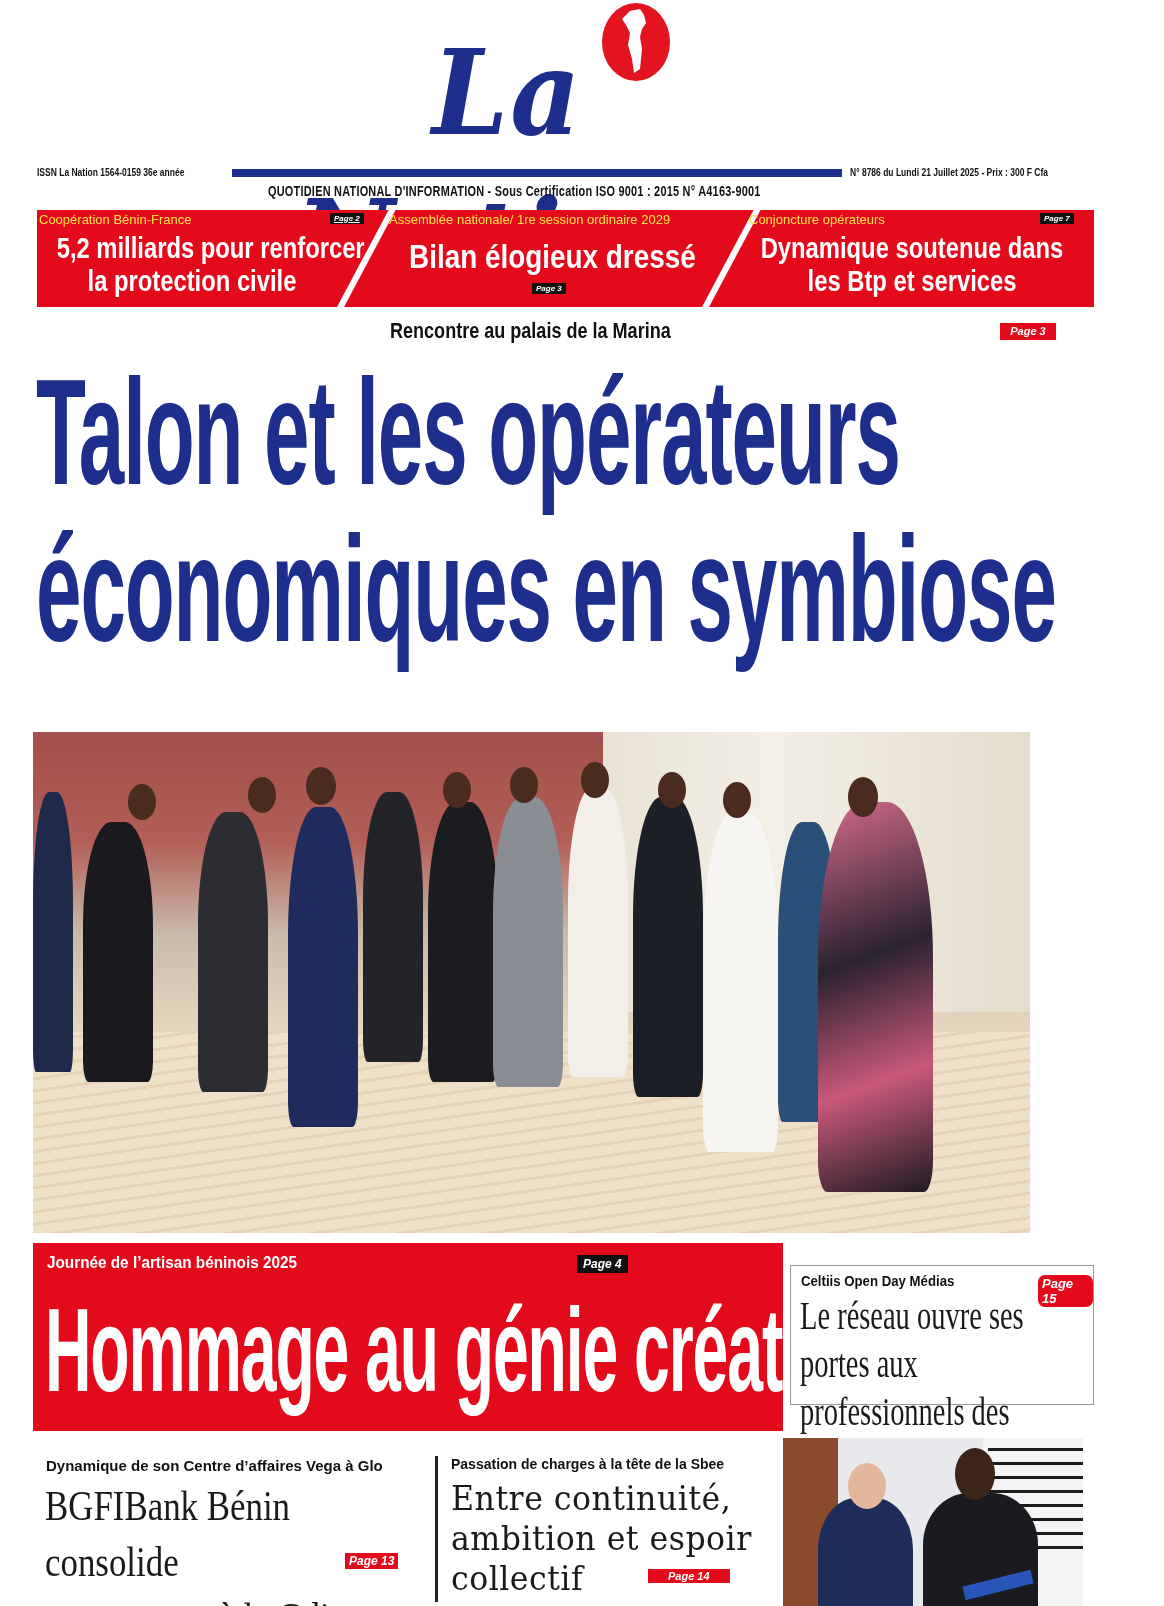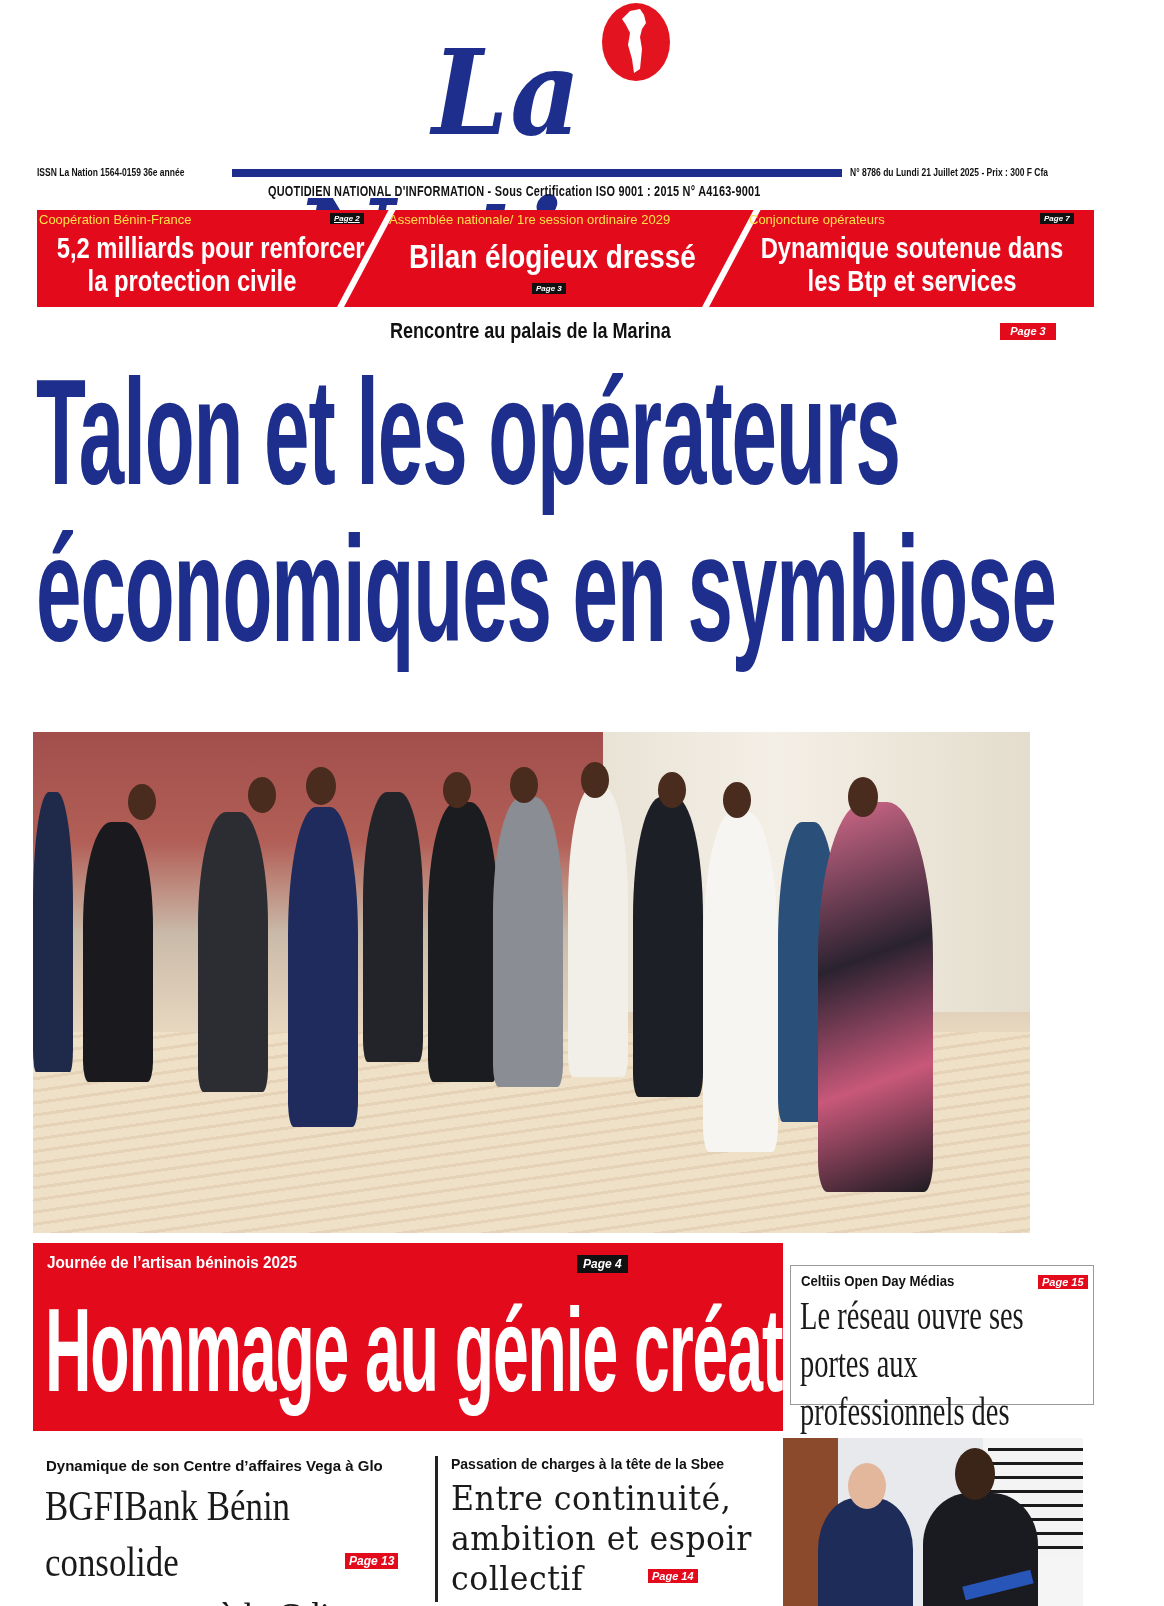--- a/index.html
+++ b/index.html
@@ -155,21 +155,21 @@
 </div>
 
 <div class="artisan-banner">
   <div class="artisan-kicker">Journée de l’artisan béninois 2025</div>
   <div class="page-tag-black" style="left:544px;top:12px;font-size:12px;padding:2px 6px;">Page 4</div>
   <div class="artisan-title">Hommage au génie créateur</div>
 </div>
 
 <div class="celtiis-box">
   <div class="celtiis-kicker">Celtiis Open Day Médias</div>
-  <div class="page-tag-red" style="left:247px;top:9px;font-size:11px;padding:1px 4px;">Page 15</div>
+  <div class="page-tag-red" style="left:247px;top:9px;font-size:13px;padding:1px 4px;border-radius:7px;">Page 15</div>
   <div class="celtiis-title">
     <div>Le réseau ouvre ses portes aux</div>
     <div>professionnels des médias</div>
   </div>
 </div>
 
 <div>
   <div class="bgfi-kicker">Dynamique de son Centre d’affaires Vega à Glo</div>
   <div class="bgfi-title">
     <div>BGFIBank Bénin consolide</div>
@@ -180,21 +180,21 @@
 
 <div class="col-rule"></div>
 
 <div>
   <div class="sbee-kicker">Passation de charges à la tête de la Sbee</div>
   <div class="sbee-title">
     <div>Entre continuité,</div>
     <div>ambition et espoir</div>
     <div>collectif</div>
   </div>
-  <div class="page-tag-red" style="left:648px;top:1569px;font-size:11px;padding:1px 4px;">Page 14</div>
+  <div class="page-tag-red" style="left:648px;top:1569px;font-size:11px;padding:1px 20px;">Page 14</div>
 </div>
 
 <div class="sbee-photo" title="Two men shaking hands exchanging folders">
   <div class="stripes"></div>
   <div class="person" style="left:35px;top:60px;width:95px;height:130px;background:#1d2c58;"></div>
   <div class="head" style="left:65px;top:25px;width:38px;height:46px;background:#e3b79c;"></div>
   <div class="person" style="left:140px;top:55px;width:115px;height:130px;background:#1a1b20;"></div>
   <div class="head" style="left:172px;top:10px;width:40px;height:52px;background:#3b2418;"></div>
   <div class="abs" style="left:180px;top:140px;width:70px;height:14px;background:#2855b8;transform:rotate(-14deg);"></div>
 </div>

